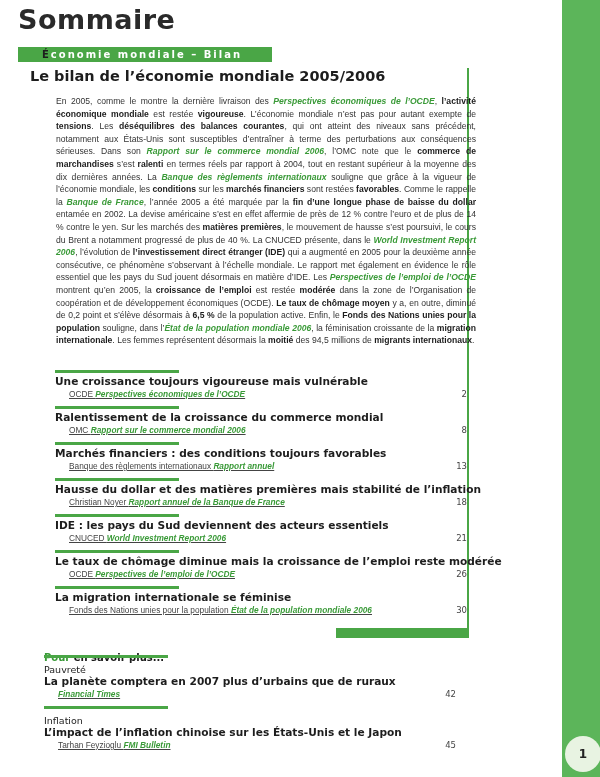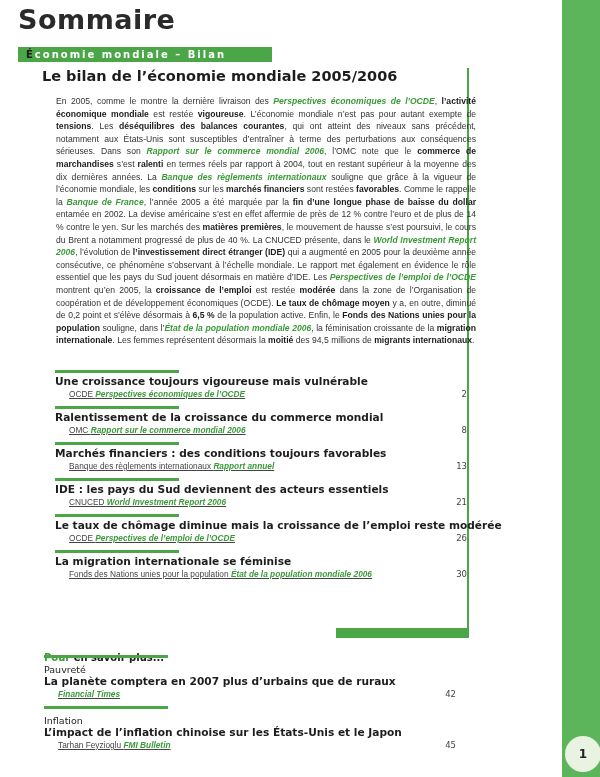--- a/index.html
+++ b/index.html
@@ -5,25 +5,25 @@
   * { margin:0; padding:0; box-sizing:border-box; }
   body { width:600px; height:777px; background:#fff; position:relative; overflow:hidden;
          font-family:"DejaVu Sans", sans-serif; color:#222; }
   .right-band { position:absolute; left:562px; top:0; width:38px; height:777px; background:#5cb55a; }
   .page-badge { position:absolute; left:565px; top:736px; width:36px; height:36px; border-radius:50%;
                 background:#e8f3e2; color:#222; font-weight:bold; font-size:12px;
                 display:flex; align-items:center; justify-content:center; }
   .title { position:absolute; left:18px; top:4px; font-size:27px; font-weight:bold; color:#2a2a2a;
            letter-spacing:0.5px; font-family:"DejaVu Sans", sans-serif; }
   .section-bar { position:absolute; left:18px; top:47px; width:254px; height:15px; background:#4aa646;
-                 color:#fff; font-size:10px; letter-spacing:2px; padding-left:8px; line-height:15px; font-weight:bold; }
+                 color:#fff; font-size:10px; letter-spacing:2px; padding-left:24px; line-height:15px; font-weight:bold; }
   .section-bar .cap { color:#1d1d1d; }
   .frame-right { position:absolute; left:467px; top:68px; width:2px; height:568px; background:#4aa646; }
   .frame-bottom { position:absolute; left:336px; top:628px; width:133px; height:10px; background:#4aa646; }
-  .main-title { position:absolute; left:42px; top:68px; font-size:14.5px; font-weight:bold; color:#1d1d1d; }
+  .main-title { position:absolute; left:30px; top:68px; font-size:14.5px; font-weight:bold; color:#1d1d1d; }
   .summary { position:absolute; left:56px; top:95px; width:420px; font-size:8.6px; line-height:12.6px;
              text-align:justify; color:#333; font-family:"Liberation Sans", sans-serif; }
   .summary b { color:#1d1d1d; }
   .summary i.g { color:#3a9a38; font-weight:bold; }
   .toc { position:absolute; left:55px; top:370px; width:420px; }
   .toc-item { position:relative; margin-bottom:7px; }
   .toc-rule { width:124px; height:3px; background:#4aa646; margin-bottom:2px; }
   .toc-title { font-size:10.6px; font-weight:bold; color:#1d1d1d; white-space:nowrap; }
   .toc-sub { font-size:8.3px; color:#444; padding-left:14px; margin-top:2px; font-family:"Liberation Sans", sans-serif;text-decoration:underline; }
   .toc-sub i { color:#3a9a38; font-weight:bold; }
@@ -63,20 +63,26 @@
       <div class="toc-page">8</div>
     </div>
     <div class="toc-item">
       <div class="toc-rule"></div>
       <div class="toc-title">Marchés financiers : des conditions toujours favorables</div>
       <div class="toc-sub"><span>Banque des règlements internationaux </span><i>Rapport annuel</i></div>
       <div class="toc-page">13</div>
     </div>
     <div class="toc-item">
       <div class="toc-rule"></div>
+      <div class="toc-title">Hausse du dollar et des matières premières mais stabilité de l’inflation</div>
+      <div class="toc-sub"><span>Christian Noyer </span><i>Rapport annuel de la Banque de France</i></div>
+      <div class="toc-page">18</div>
+    </div>
+    <div class="toc-item">
+      <div class="toc-rule"></div>
       <div class="toc-title">IDE : les pays du Sud deviennent des acteurs essentiels</div>
       <div class="toc-sub"><span>CNUCED </span><i>World Investment Report 2006</i></div>
       <div class="toc-page">21</div>
     </div>
     <div class="toc-item">
       <div class="toc-rule"></div>
       <div class="toc-title">Le taux de chômage diminue mais la croissance de l’emploi reste modérée</div>
       <div class="toc-sub"><span>OCDE </span><i>Perspectives de l’emploi de l’OCDE</i></div>
       <div class="toc-page">26</div>
     </div>

